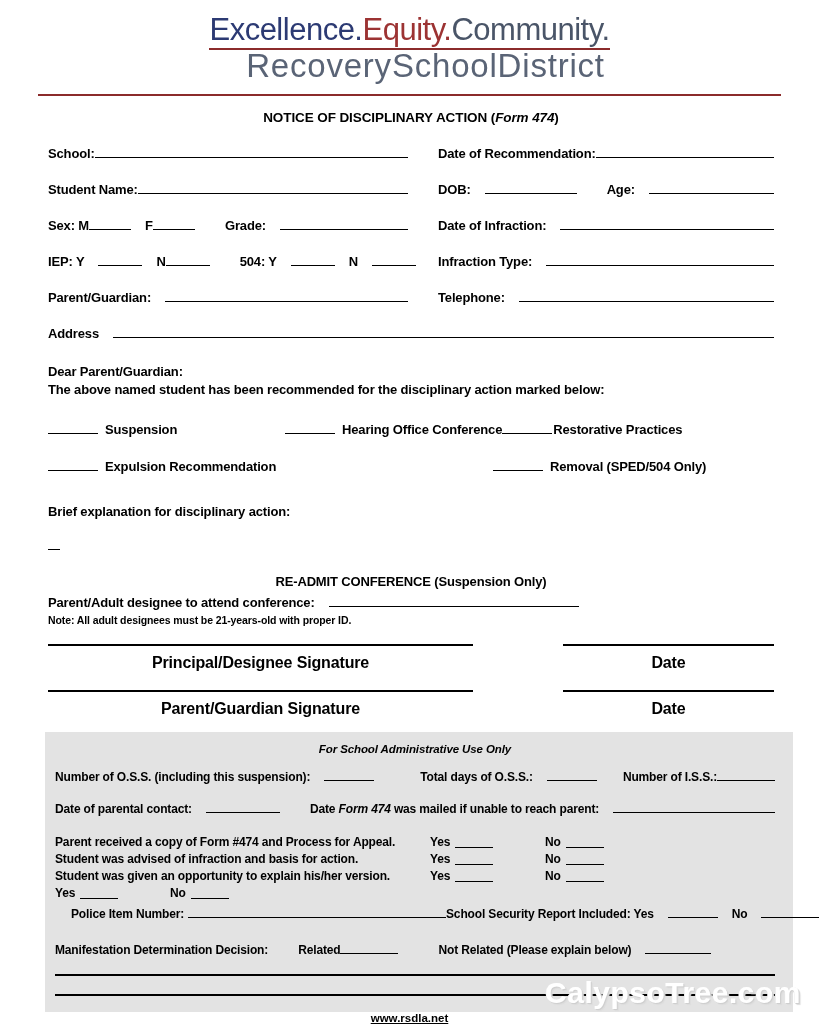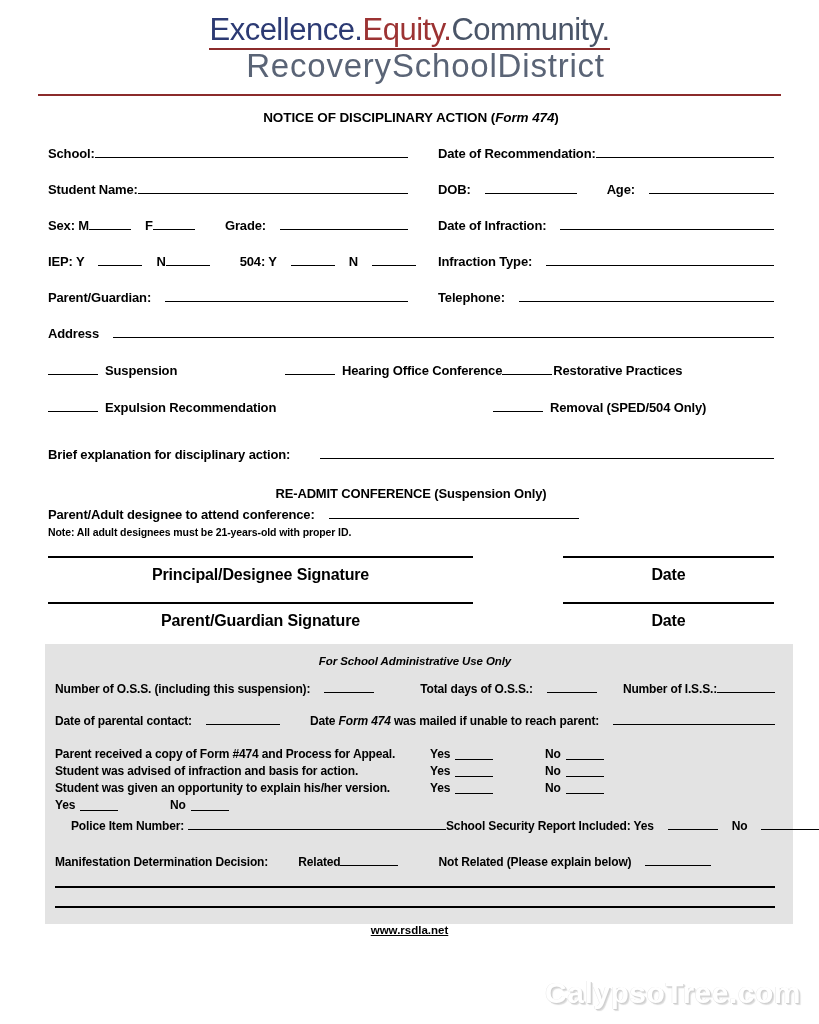--- a/index.html
+++ b/index.html
@@ -128,20 +128,21 @@
   .opt .blank { margin-right: 7px; }
   .opt.tight .blank { margin-right: 1px; }
 
   .brief-row {
     display: flex;
     align-items: baseline;
     font-size: 13px;
     font-weight: bold;
     margin-top: 30px;
     letter-spacing: -0.15px;
+    flex-direction: column;
   }
 
   .section-head {
     text-align: center;
     font-size: 13px;
     font-weight: bold;
     margin-top: 24px;
     letter-spacing: -0.15px;
   }
 
@@ -378,20 +379,24 @@
         <span class="fill"></span>
       </div>
     </div>
 
     <div class="row">
       <span class="lbl">Address</span>
       <span class="gap"></span>
       <span class="fill"></span>
     </div>
 
+    <div class="salutation">
+      <div>Dear Parent/Guardian:</div>
+      <div>The above named student has been recommended for the disciplinary action marked below:</div>
+    </div>
 
     <div class="options">
       <div class="opt-row">
         <div class="opt" style="flex:0 0 237px;">
           <span class="blank b50"></span>
             <span>Suspension</span>
         </div>
         <div class="opt" style="flex:0 0 208px;">
           <span class="blank b50"></span>
             <span>Hearing Office Conference</span>

